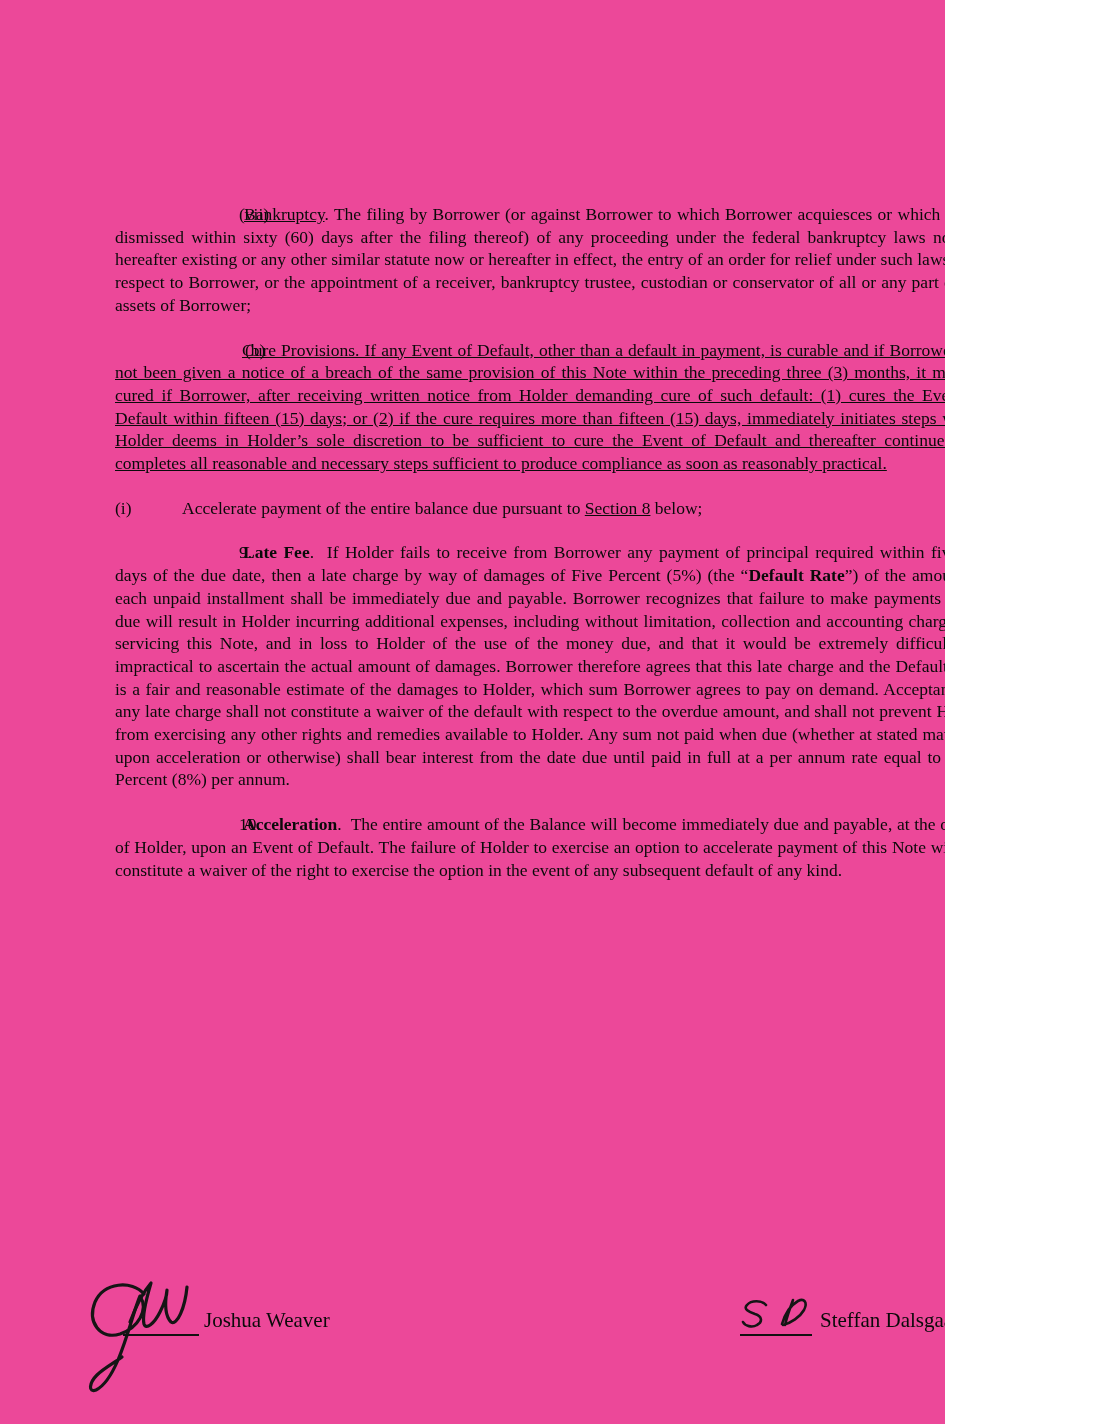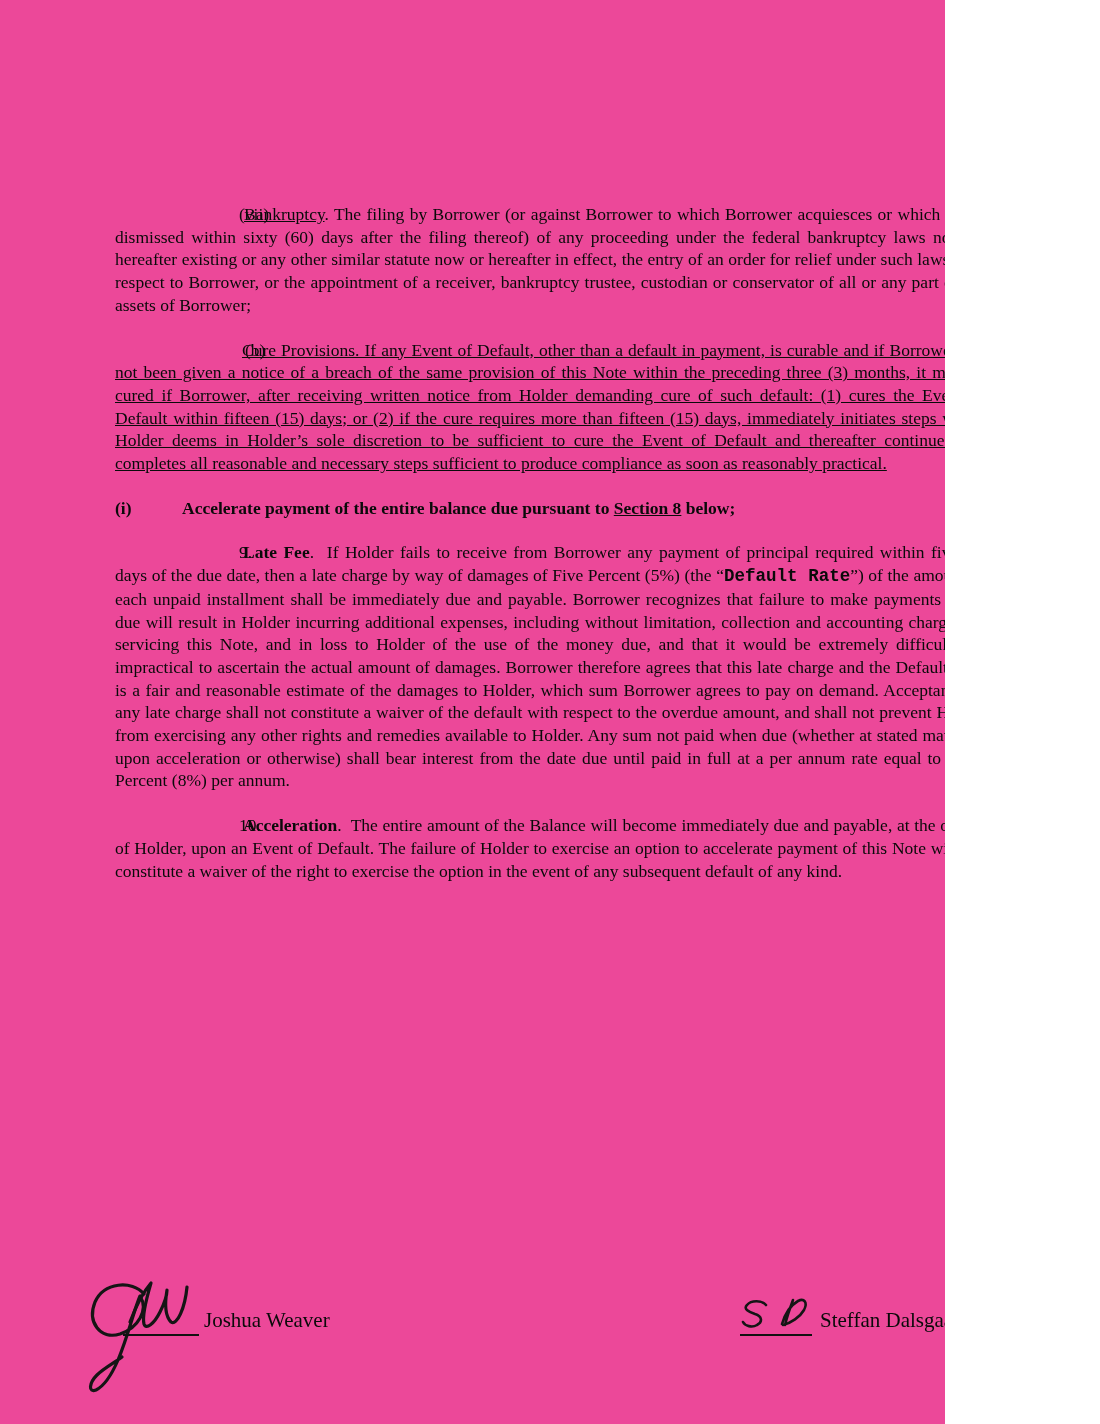--- a/index.html
+++ b/index.html
@@ -21,27 +21,27 @@
     width: 870px;
   }
   p.para {
     margin: 0 0 22px 0;
     text-align: justify;
   }
   
   .lvl-num  { margin-left: 0;     text-indent: 62px; }  
   .lvl-let  { margin-left: 63px;  text-indent: 65px; text-decoration: underline; }  
   .lvl-rom  { margin-left: 128px; text-indent: 62px; }  
-  .lvl-item { margin-left: 190px; text-indent: 0; text-align: left; font-weight: bold; }
+  .lvl-item { margin-left: 190px; text-indent: 0; text-align: left; }
   .lbl { display: inline-block; }
   .w66 { width: 66px; }
   .w62 { width: 62px; }
   .w67 { width: 67px; }
   .u  { text-decoration: underline; }
-  .b  { font-weight: bold; font-family: Liberation Mono, monospace; }
+  .b  { font-weight: bold; }
   .bu { font-weight: bold; }
 
   .sig-svg { position: absolute; }
   .sig-line {
     position: absolute;
     border-bottom: 2px solid #111;
     height: 0;
   }
   .sig-name {
     position: absolute;

